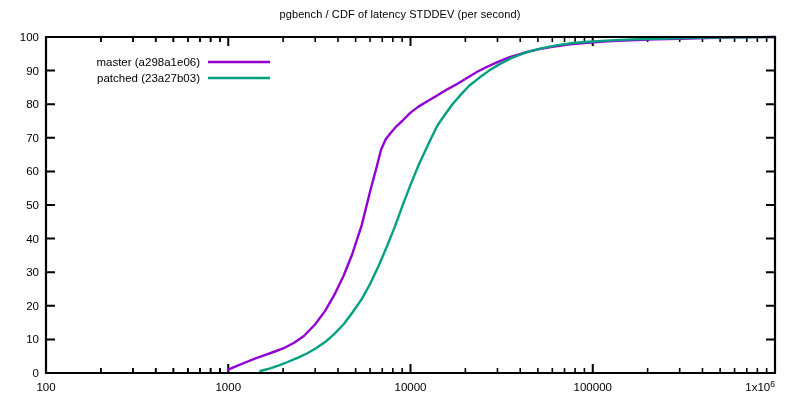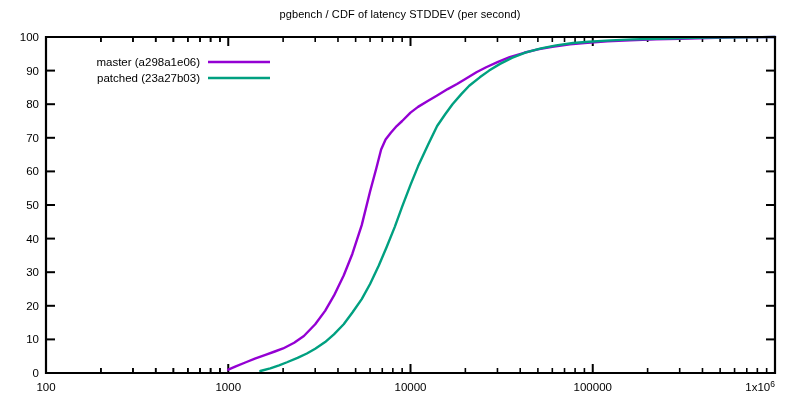--- a/index.html
+++ b/index.html
@@ -8,20 +8,21 @@
     width: 800px; height: 400px;
     background: #ffffff;
     font-family: "Liberation Sans", sans-serif;
   }
   #figure {
     position: relative;
     width: 800px;
     height: 400px;
     background: #ffffff;
     overflow: hidden;
+    border-radius: 23px;
   }
   #chart-title {
     position: absolute;
     left: 0; top: 8px;
     width: 800px;
     text-align: center;
     font-size: 11px;
     color: #000000;
     letter-spacing: 0.1px;
   }

